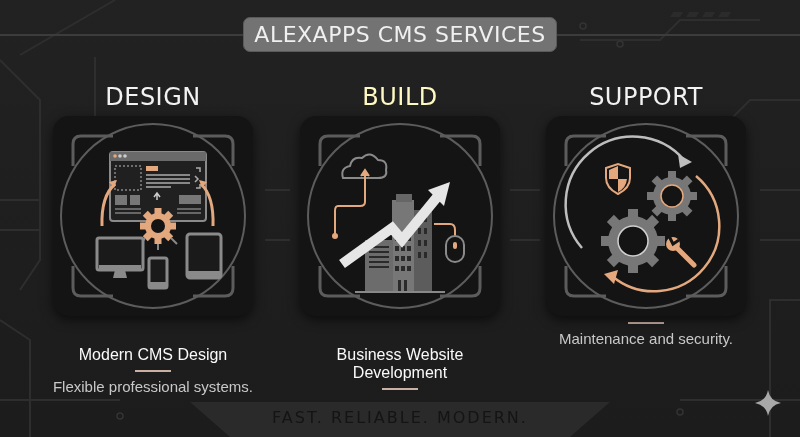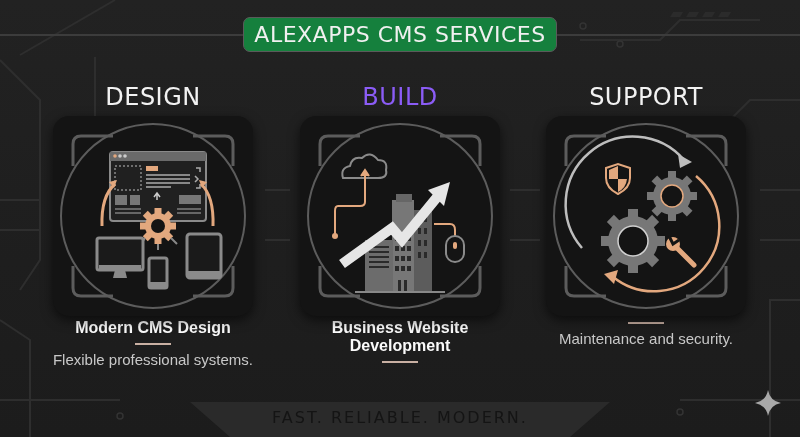--- a/index.html
+++ b/index.html
@@ -1,28 +1,28 @@
 <!DOCTYPE html>
 <html><head>
 <meta charset="utf-8">
 <style>
   * { box-sizing: border-box; margin: 0; padding: 0; }
   html, body { width: 800px; height: 437px; overflow: hidden; background: #1f1f1f; }
   body { position: relative; font-family: "Liberation Sans", sans-serif; color: #eee; }
   .bg { position: absolute; inset: 0; background: linear-gradient(180deg,#222 0%,#1e1e1e 60%,#1c1c1c 100%); }
   .bg svg { position: absolute; inset: 0; }
   .title-line { position: absolute; left: 0; right: 0; top: 34px; height: 2px; background: #3c3c3c; }
-  .title-box { position: absolute; left: 243px; top: 17px; width: 314px; height: 35px; border: 1.5px solid #5a5a5a; border-radius: 7px; background: #15803d; display: flex; align-items: center; justify-content: center; }
+  .title-box { position: absolute; left: 243px; top: 17px; width: 314px; height: 35px; border: 1.5px solid #5a5a5a; border-radius: 7px; background: #737373; display: flex; align-items: center; justify-content: center; }
   .title-text { font-size: 22px; letter-spacing: 0.5px; color: #f0f0f0; font-family: "DejaVu Sans", sans-serif; }
   .col { position: absolute; top: 82px; width: 210px; text-align: center; }
   .col-head { font-family: "DejaVu Sans", sans-serif; font-size: 24px; letter-spacing: 0.5px; color: #f2f2f2; height: 30px; line-height: 30px; }
-  .col-head.accent { color: #8b5cf6; }
+  .col-head.accent { color: #fef9c3; }
   .tile { position: relative; margin: 4px auto 0; width: 200px; height: 200px; background: #141414; border-radius: 16px; box-shadow: 0 4px 12px rgba(0,0,0,0.6); }
   .tile svg { position: absolute; inset: 0; }
-  .service-name { margin-top: 3px; font-size: 16px; font-weight: bold; color: #fafafa; }
+  .service-name { margin-top: 30px; font-size: 16px; font-weight: normal; color: #fafafa; }
   .underline { width: 36px; height: 2px; background: #c9b0a3; margin: 6px auto 6px; }
   .service-desc { font-size: 15px; color: #c8c8c8; }
   .footer-band { position: absolute; left: 0; right: 0; top: 402px; height: 35px; }
   .footer-text { position: absolute; left: 0; right: 0; top: 408px; text-align: center; font-family: "DejaVu Sans", sans-serif; font-size: 16px; letter-spacing: 2px; color: #141414; }
   .sparkle { position: absolute; left: 755px; top: 390px; width: 26px; height: 26px; }
 </style>
 </head>
 <body>
 
 <div class="bg">

